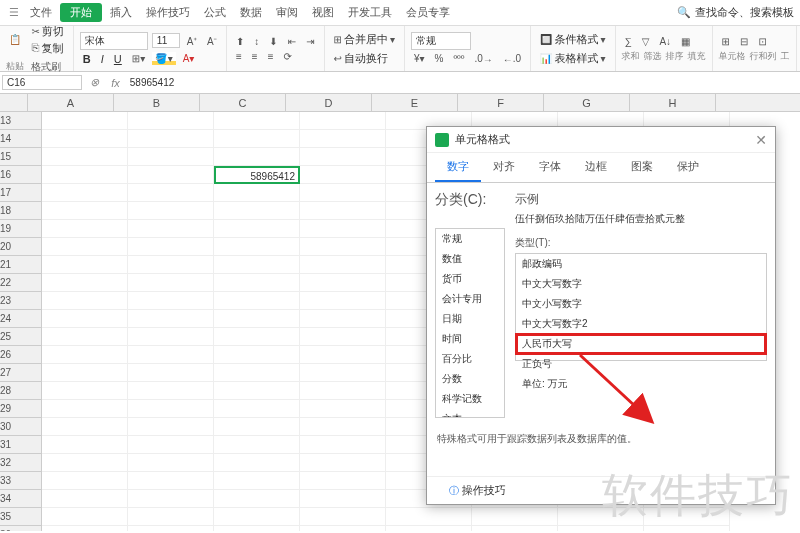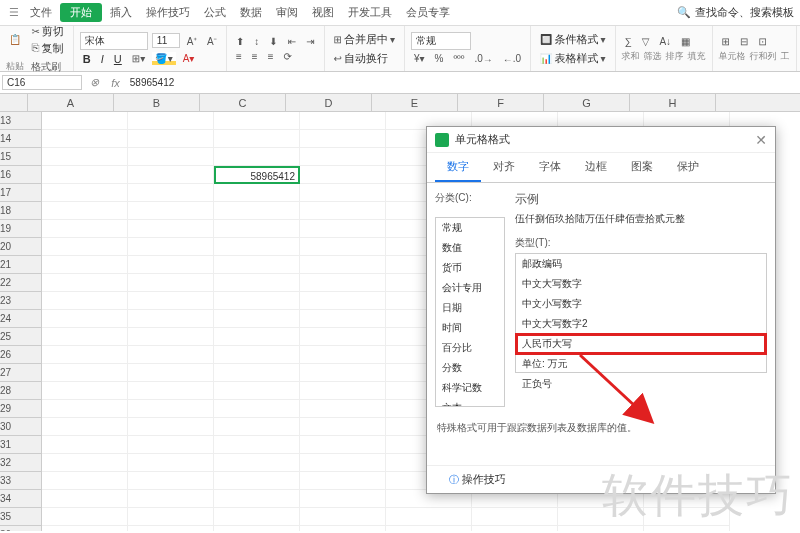--- a/index.html
+++ b/index.html
@@ -30,28 +30,28 @@
 .acell{border:2px solid #1ba852}
 .dialog{position:absolute;left:426px;top:126px;width:350px;background:#fff;border:1px solid #999;box-shadow:0 2px 12px rgba(0,0,0,.3)}
 .dhdr{height:26px;display:flex;align-items:center;padding:4px 8px;background:#fff;border-bottom:1px solid #eee}
 .dhdr .dic{width:14px;height:14px;background:#1ba852;border-radius:2px;margin-right:6px}
 .dclose{margin-left:auto;color:#888;font-size:14px;cursor:pointer}
 .tabs{display:flex;border-bottom:1px solid #ccc;padding:0 8px}
 .tab{padding:6px 12px;color:#555;font-size:11px}
 .tab.active{color:#1a73e8;border-bottom:2px solid #1a73e8}
 .dbody{display:flex;padding:8px;gap:10px}
 .catcol{width:70px}
-.catlbl{font-size:10px;color:#555;margin-bottom:12px}
+.catlbl{font-size:14px;color:#555;margin-bottom:19px}
 .catlist{border:1px solid #ccc;height:190px;overflow:auto;background:#fff}
 .catlist div{padding:3px 6px;font-size:10px}
 .rcol{flex:1}
 .exlbl{font-size:12px;color:#555}
 .exval{font-size:10px;padding:4px 0 10px 0}
 .tlbl{font-size:10px;color:#555;margin-bottom:3px}
-.tlist{border:1px solid #ccc;height:120px;background:#fff}
+.tlist{border:1px solid #ccc;height:108px;background:#fff}
 .tlist div{padding:3px 6px;font-size:10px}
 .tlist .hl{background:#fff;outline:3px solid #e02020;outline-offset:-2px}
 .note{font-size:10px;color:#555;padding:6px 10px 30px 10px}
 .dftr{border-top:1px solid #eee;padding:6px 22px}
 .dftr a{color:#1a73e8;font-size:10px;text-decoration:none}
 .arrow{position:absolute;left:570px;top:350px;width:100px;height:80px;pointer-events:none}
 .watermark{position:absolute;right:6px;bottom:6px;font-size:46px;color:#d9d9d9;font-family:SimSun,serif;letter-spacing:2px;pointer-events:none}
 </style>
 </head>
 <body>
@@ -491,22 +491,22 @@
     <div class="rcol">
       <div class="exlbl">示例</div>
       <div class="exval">伍仟捌佰玖拾陆万伍仟肆佰壹拾贰元整</div>
       <div class="tlbl">类型(T):</div>
       <div class="tlist" id="tlist">
           <div>邮政编码</div>
           <div>中文大写数字</div>
           <div>中文小写数字</div>
           <div>中文大写数字2</div>
           <div class="hl">人民币大写</div>
+          <div>正负号</div>
           <div>单位: 万元</div>
-          <div>正负号</div>
         </div>
     </div>
   </div>
   <div class="note">特殊格式可用于跟踪数据列表及数据库的值。</div>
   <div class="dftr"><a>ⓘ <span>操作技巧</span></a></div>
 </div>
 
 <svg class="arrow">
     <defs>
       <marker id="ah" markerWidth="10" markerHeight="10" refX="8" refY="5" orient="auto">

